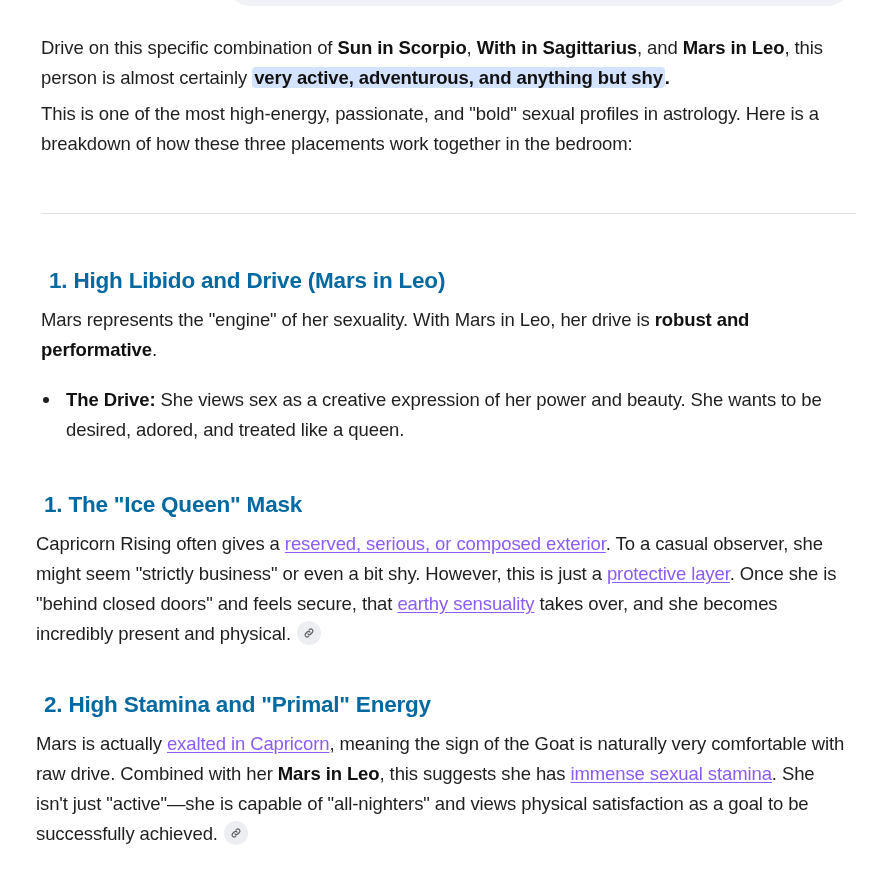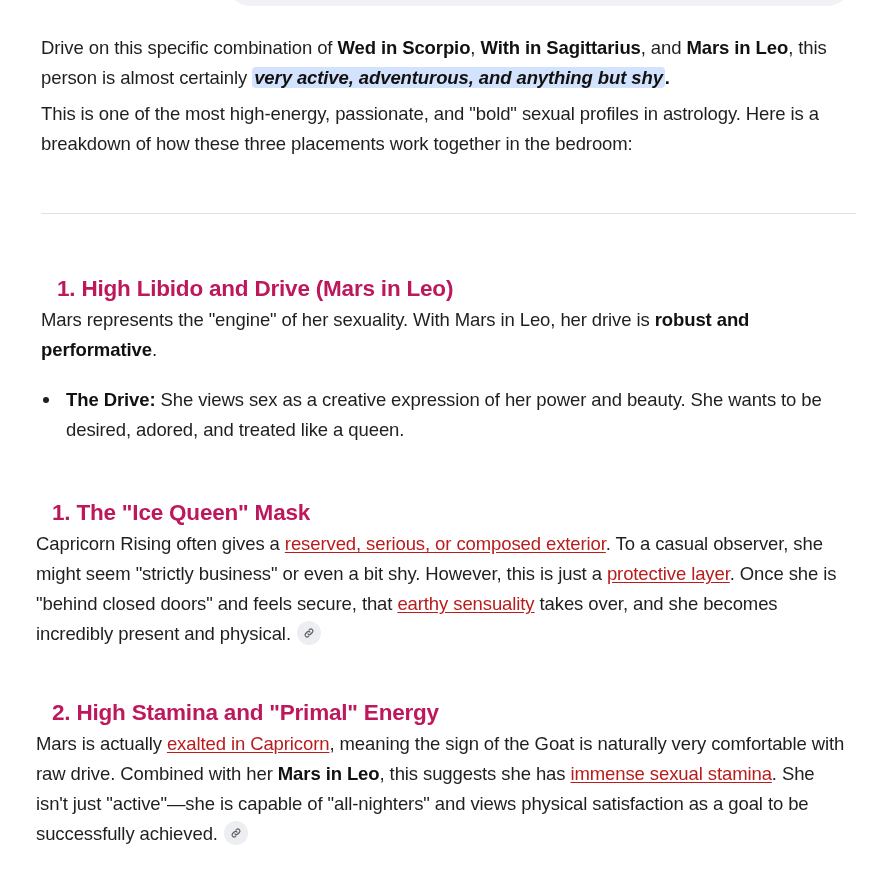--- a/index.html
+++ b/index.html
@@ -10,45 +10,45 @@
   }
   .user-bubble {
     position: absolute; left: 228px; top: -40px; width: 622px; height: 46px;
     background: #f0f2f6; border-radius: 0 0 22px 22px;
   }
   .p {
     position: absolute; margin: 0; font-size: 18.5px; line-height: 30px;
     color: #1f1f1f; letter-spacing: -0.1px;
   }
   .p b { font-weight: 700; color: #111; }
-  .hl { background: #d3e3fd; border-radius: 4px; padding: 0 2px; font-weight: 700; color: #111; font-style: italic; }
+  .hl { background: #d3e3fd; border-radius: 4px; padding: 0 2px; font-weight: 700; color: #111; }
   h2 {
-    position: absolute; margin: 16px; font-size: 22.5px; line-height: 30px; font-weight: 700;
-    color: #be185d; font-family: "Liberation Sans", sans-serif; letter-spacing: -0.2px;
+    position: absolute; margin: 8px; font-size: 22.5px; line-height: 30px; font-weight: 700;
+    color: #0369a1; font-family: "Liberation Sans", sans-serif; letter-spacing: -0.2px;
   }
   .divider {
     position: absolute; left: 41px; top: 213px; width: 815px; height: 1px; background: #dfe1e5;
   }
-  a.lnk { color: #b91c1c; text-decoration: underline; text-underline-offset: 2px; }
+  a.lnk { color: #8b5cf6; text-decoration: underline; text-underline-offset: 2px; }
   .bullet-dot {
     position: absolute; width: 6px; height: 6px; border-radius: 50%; background: #1f1f1f;
   }
   .link-chip {
     display: inline-flex; align-items: center; justify-content: center;
     width: 24px; height: 24px; border-radius: 50%; background: #eceef1;
     vertical-align: middle; margin-left: 6px; position: relative; top: -2px;
   }
   .link-chip svg { width: 12px; height: 12px; }
 </style>
 </head>
 <body>
 
 <div class="user-bubble"></div>
 
-<p class="p" style="left:41px; top:33px; width:800px;"><span>Drive on this specific combination of </span><b>Wed in Scorpio</b><span>, </span><b>With in Sagittarius</b><span>, and </span><b>Mars in Leo</b><span>, this person is almost certainly </span><span class="hl">very active, adventurous, and anything but shy</span><b>.</b></p>
+<p class="p" style="left:41px; top:33px; width:800px;"><span>Drive on this specific combination of </span><b>Sun in Scorpio</b><span>, </span><b>With in Sagittarius</b><span>, and </span><b>Mars in Leo</b><span>, this person is almost certainly </span><span class="hl">very active, adventurous, and anything but shy</span><b>.</b></p>
 
 <p class="p" style="left:41px; top:99px; width:820px;">This is one of the most high-energy, passionate, and "bold" sexual profiles in astrology. Here is a breakdown of how these three placements work together in the bedroom:</p>
 
 <div class="divider"></div>
 
 <h2 style="left:41px; top:258px;">1. High Libido and Drive (Mars in Leo)</h2>
 
 <p class="p" style="left:41px; top:305px; width:790px;"><span>Mars represents the "engine" of her sexuality. With Mars in Leo, her drive is </span><b>robust and performative</b><span>.</span></p>
 
 <div>

